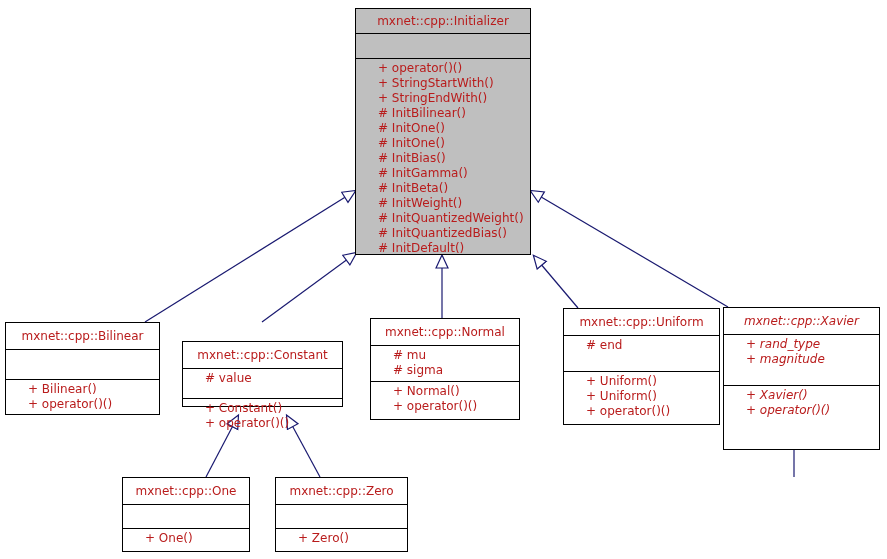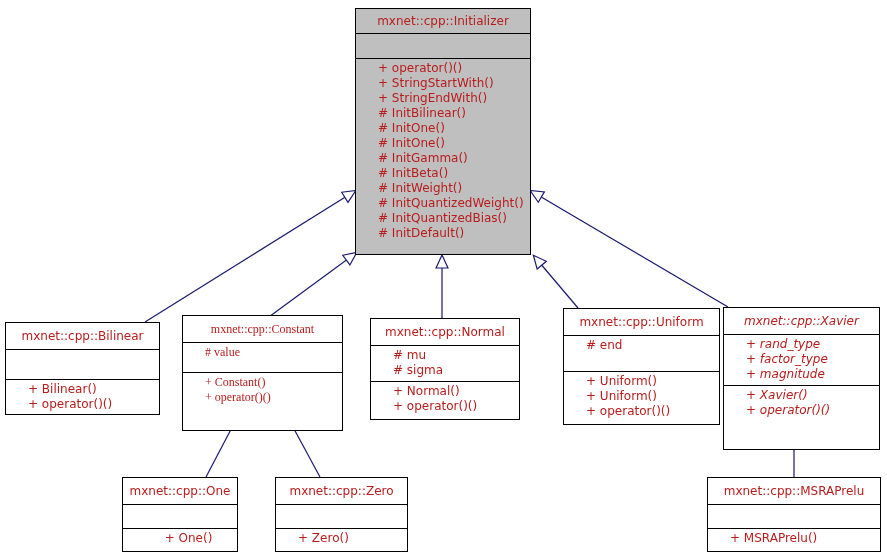--- a/index.html
+++ b/index.html
@@ -45,39 +45,40 @@
   <div class="cls highlight" style="left:355px;top:8px;width:176px;height:247px;">
     <div class="title" style="height:24px">mxnet::cpp::Initializer</div>
     <div class="comp" style="height:25px"></div>
     <div class="comp" style="height:196px">
       <div class="m">+ operator()()</div>
       <div class="m">+ StringStartWith()</div>
       <div class="m">+ StringEndWith()</div>
       <div class="m"># InitBilinear()</div>
       <div class="m"># InitOne()</div>
       <div class="m"># InitOne()</div>
+      <div class="m"># InitBias()</div>
       <div class="m"># InitGamma()</div>
       <div class="m"># InitBeta()</div>
       <div class="m"># InitWeight()</div>
       <div class="m"># InitQuantizedWeight()</div>
       <div class="m"># InitQuantizedBias()</div>
       <div class="m"># InitDefault()</div>
     </div>
   </div>
 
   <div class="cls" style="left:5px;top:322px;width:155px;height:93px;">
     <div class="title" style="height:26px">mxnet::cpp::Bilinear</div>
     <div class="comp" style="height:30px"></div>
     <div class="comp" style="height:37px">
       <div class="m">+ Bilinear()</div>
       <div class="m">+ operator()()</div>
     </div>
   </div>
 
-  <div class="cls" style="left:182px;top:315px;width:161px;height:116px;font-family:Liberation Serif, serif;">
+  <div class="cls" style="left:182px;top:341px;width:161px;height:66px;">
     <div class="title" style="height:26px">mxnet::cpp::Constant</div>
     <div class="comp" style="height:30px">
       <div class="m"># value</div>
     </div>
     <div class="comp" style="height:37px">
       <div class="m">+ Constant()</div>
       <div class="m">+ operator()()</div>
     </div>
   </div>
 
@@ -102,46 +103,38 @@
       <div class="m">+ Uniform()</div>
       <div class="m">+ Uniform()</div>
       <div class="m">+ operator()()</div>
     </div>
   </div>
 
   <div class="cls" style="left:723px;top:307px;width:157px;height:143px;font-style:italic;">
     <div class="title" style="height:26px">mxnet::cpp::Xavier</div>
     <div class="comp" style="height:51px">
       <div class="m">+ rand_type</div>
-      <div class="m">+ factor_type</div>
       <div class="m">+ magnitude</div>
     </div>
     <div class="comp" style="height:46px">
       <div class="m">+ Xavier()</div>
       <div class="m">+ operator()()</div>
     </div>
   </div>
 
-  <div class="cls" style="left:122px;top:477px;width:116px;height:75px;text-align:center;">
+  <div class="cls" style="left:122px;top:477px;width:128px;height:75px;">
     <div class="title" style="height:26px">mxnet::cpp::One</div>
     <div class="comp" style="height:24px"></div>
     <div class="comp" style="height:25px">
       <div class="m">+ One()</div>
     </div>
   </div>
 
   <div class="cls" style="left:275px;top:477px;width:133px;height:75px;">
     <div class="title" style="height:26px">mxnet::cpp::Zero</div>
     <div class="comp" style="height:24px"></div>
     <div class="comp" style="height:25px">
       <div class="m">+ Zero()</div>
     </div>
   </div>
 
-  <div class="cls" style="left:707px;top:477px;width:174px;height:75px;">
-    <div class="title" style="height:26px">mxnet::cpp::MSRAPrelu</div>
-    <div class="comp" style="height:24px"></div>
-    <div class="comp" style="height:25px">
-      <div class="m">+ MSRAPrelu()</div>
-    </div>
-  </div>
 
 </div>
 
 </body></html>

